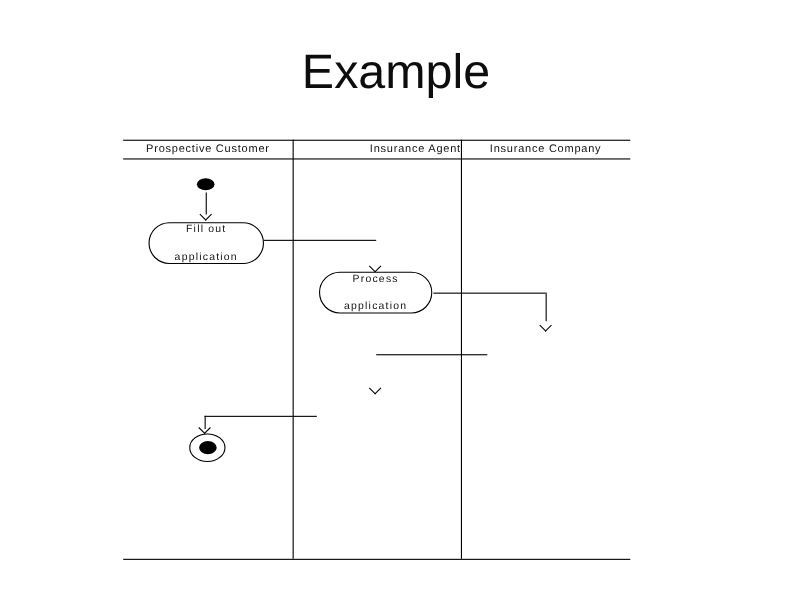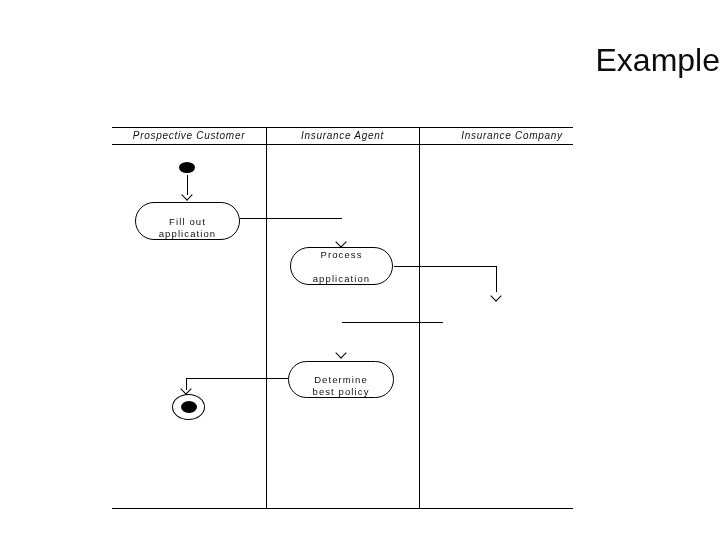--- a/index.html
+++ b/index.html
@@ -4,40 +4,39 @@
 <style>
   html,body { margin:0; padding:0; }
   body {
     width:720px; height:540px; background:#ffffff;
     font-family:"Liberation Sans", sans-serif; color:#000;
   }
   .slide { position:relative; width:720px; height:540px; background:#ffffff; overflow:hidden; }
 
   .title {
     position:absolute; top:44px; left:0; width:100%;
-    margin:0; text-align:right;
-    font-size:32px; font-weight:400; line-height:1; color:#0d0d0d;
+    margin:0; text-align:center;
+    font-size:44px; font-weight:400; line-height:1; color:#0d0d0d;
   }
 
   
   .hline { position:absolute; height:1px; background:#000; }
   .vline { position:absolute; width:1px; background:#000; }
 
   .lane-header {
     position:absolute; top:129px; height:14px; line-height:14px;
     text-align:center; font-size:10px; letter-spacing:0.7px; color:#111;
     white-space:nowrap;
-    font-style:italic;
   }
 
   
   .activity {
     position:absolute; box-sizing:border-box;
     border:1px solid #000; border-radius:19px; background:#fff;
-    display:flex; flex-direction:column; align-items:center; justify-content:flex-end;
+    display:flex; flex-direction:column; align-items:center; justify-content:space-between;
     font-size:9.5px; line-height:11.5px; letter-spacing:1.1px; text-align:center;
     color:#111; white-space:nowrap;
   }
   .activity span { display:block; }
 
   .start-node { position:absolute; background:#000; border-radius:50%; }
 
   .end-outer {
     position:absolute; box-sizing:border-box; border:1px solid #000; border-radius:50%;
     display:flex; align-items:center; justify-content:center; background:#fff;
@@ -59,22 +58,22 @@
   <h1 class="title">Example</h1>
 
   <div>
     <div class="hline" style="left:112px; top:127px; width:461px;"></div>
     <div class="hline" style="left:112px; top:144px; width:461px;"></div>
     <div class="hline" style="left:112px; top:508px; width:461px;"></div>
     <div class="vline" style="left:266px; top:127px; height:381px;"></div>
     <div class="vline" style="left:419px; top:127px; height:381px;"></div>
 
     <div class="lane-header" style="left:112px; width:154px;">Prospective Customer</div>
-    <div class="lane-header" style="left:266px; width:153px;">Insurance Agent</div>
-    <div class="lane-header" style="left:396px; width:154px;padding-left:39px;">Insurance Company</div>
+    <div class="lane-header" style="left:266px; width:153px;text-align:right;">Insurance Agent</div>
+    <div class="lane-header" style="left:419px; width:154px;">Insurance Company</div>
   </div>
 
   <div class="start-node" style="left:179px; top:162px; width:16px; height:11px;"></div>
   <div class="vline" style="left:187px; top:175px; height:20px;"></div>
   <div class="chev" style="left:183px; top:191px;"></div>
 
   <div class="activity" style="left:135px; top:202px; width:105px; height:38px;">
     <span>Fill out</span>
     <span>application</span>
   </div>
@@ -88,24 +87,20 @@
   </div>
 
   <div class="hline" style="left:394px; top:266px; width:102px;"></div>
   <div class="vline" style="left:496px; top:266px; height:26px;"></div>
   <div class="chev" style="left:492px; top:292px;"></div>
 
 
   <div class="hline" style="left:342px; top:322px; width:101px;"></div>
   <div class="chev" style="left:337px; top:349px;"></div>
 
-  <div class="activity" style="left:288px; top:361px; width:106px; height:37px;">
-    <span>Determine</span>
-    <span>best policy</span>
-  </div>
 
   <div class="hline" style="left:186px; top:378px; width:102px;"></div>
   <div class="vline" style="left:186px; top:378px; height:12px;"></div>
   <div class="chev" style="left:182px; top:385px;"></div>
 
   <div class="end-outer" style="left:172px; top:394px; width:33px; height:26px;">
     <div class="end-inner"></div>
   </div>
 
 </div>

